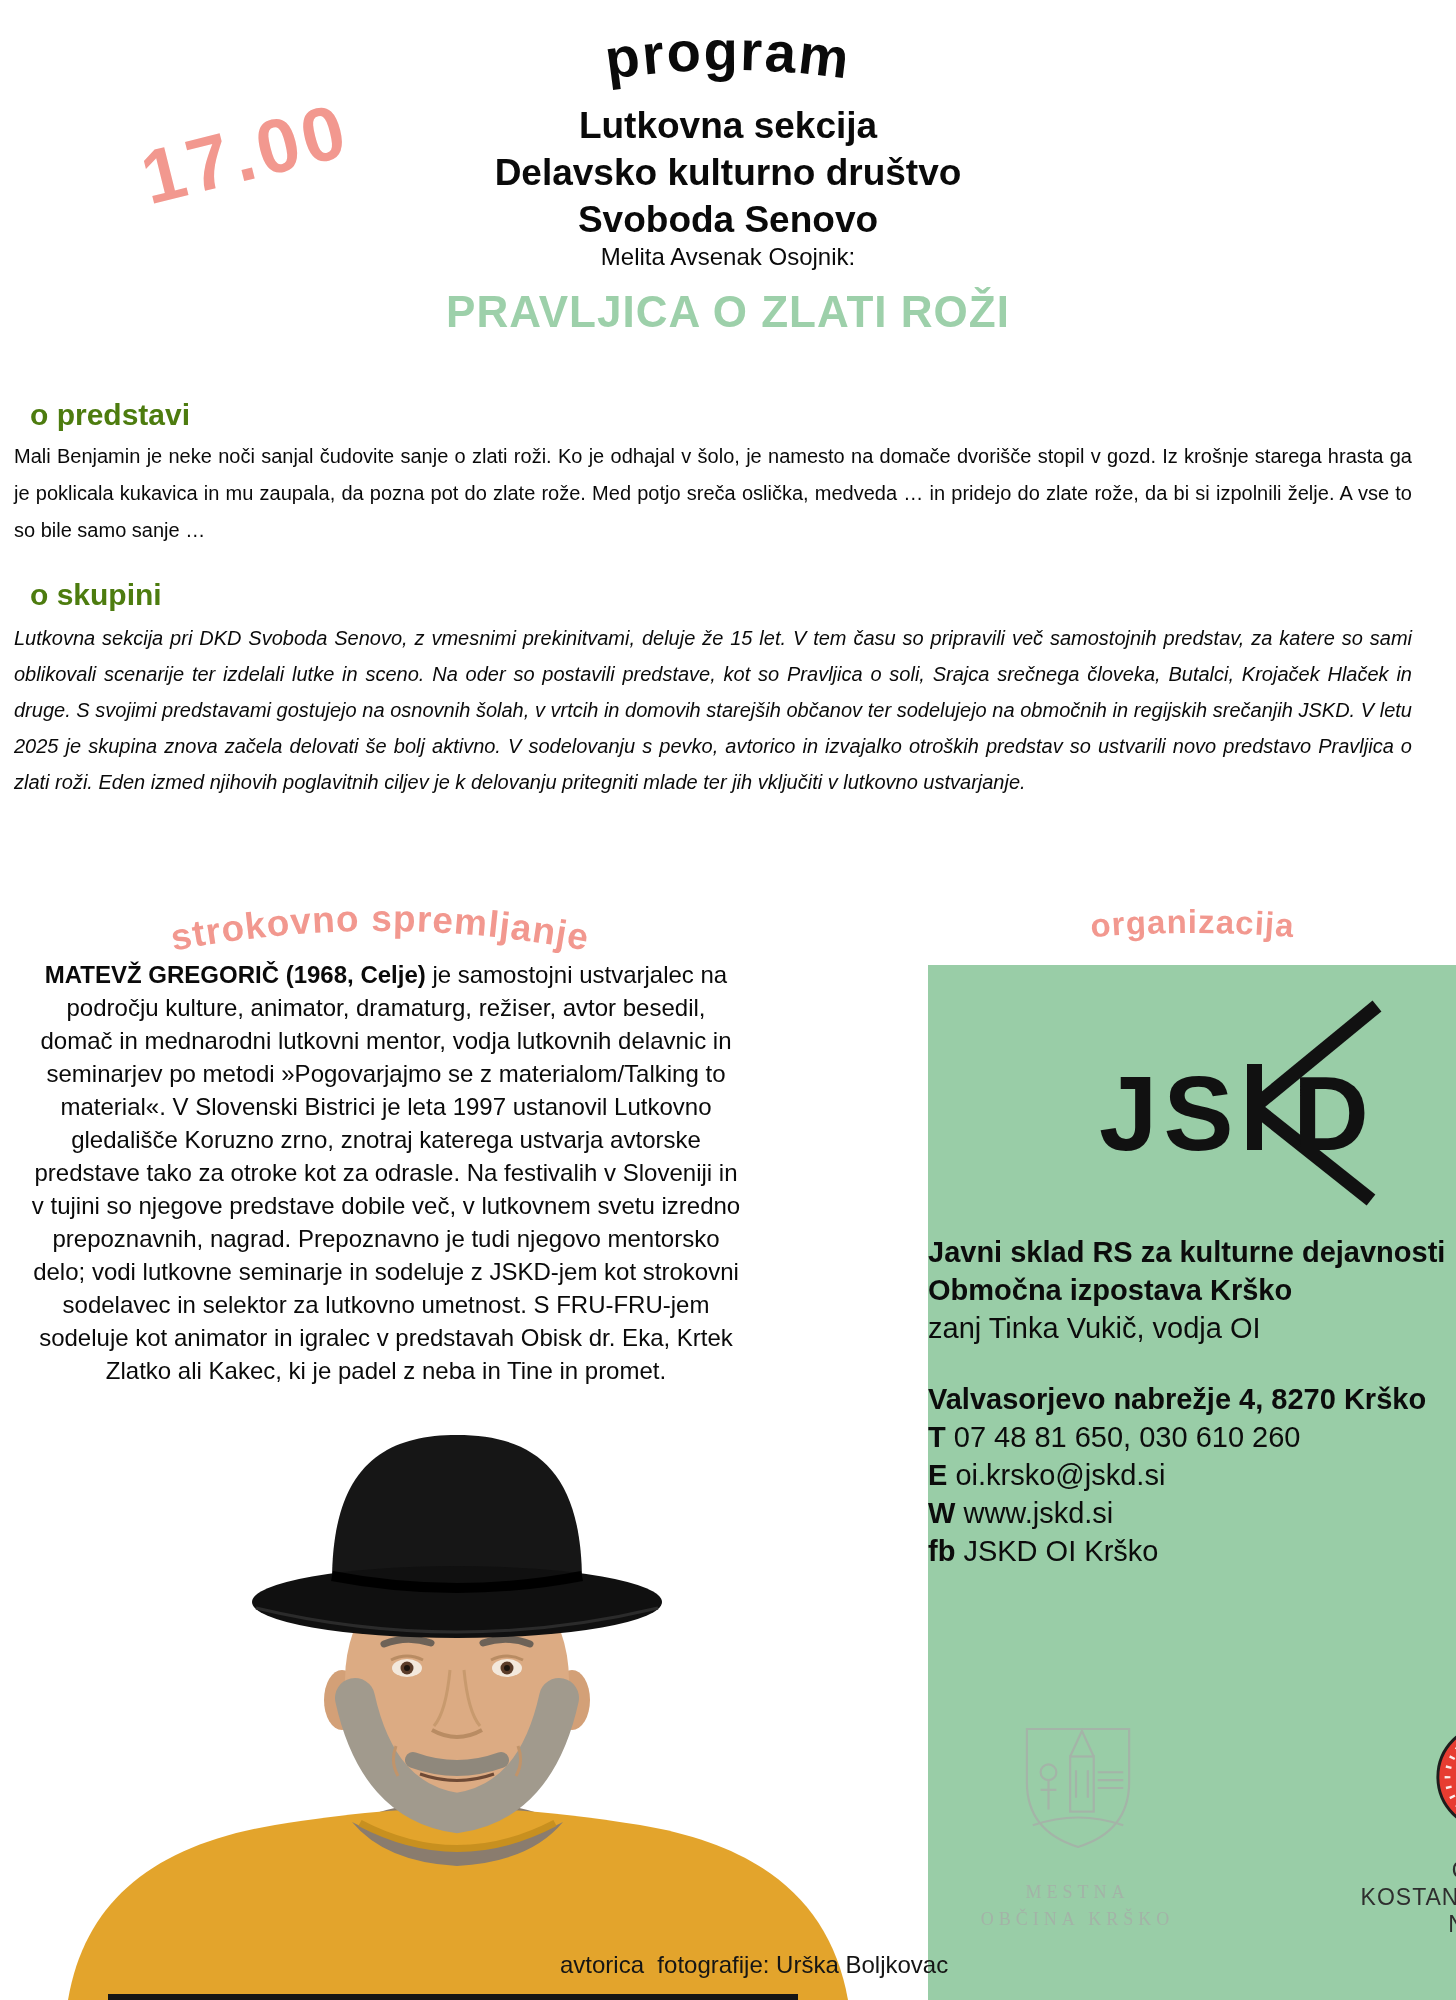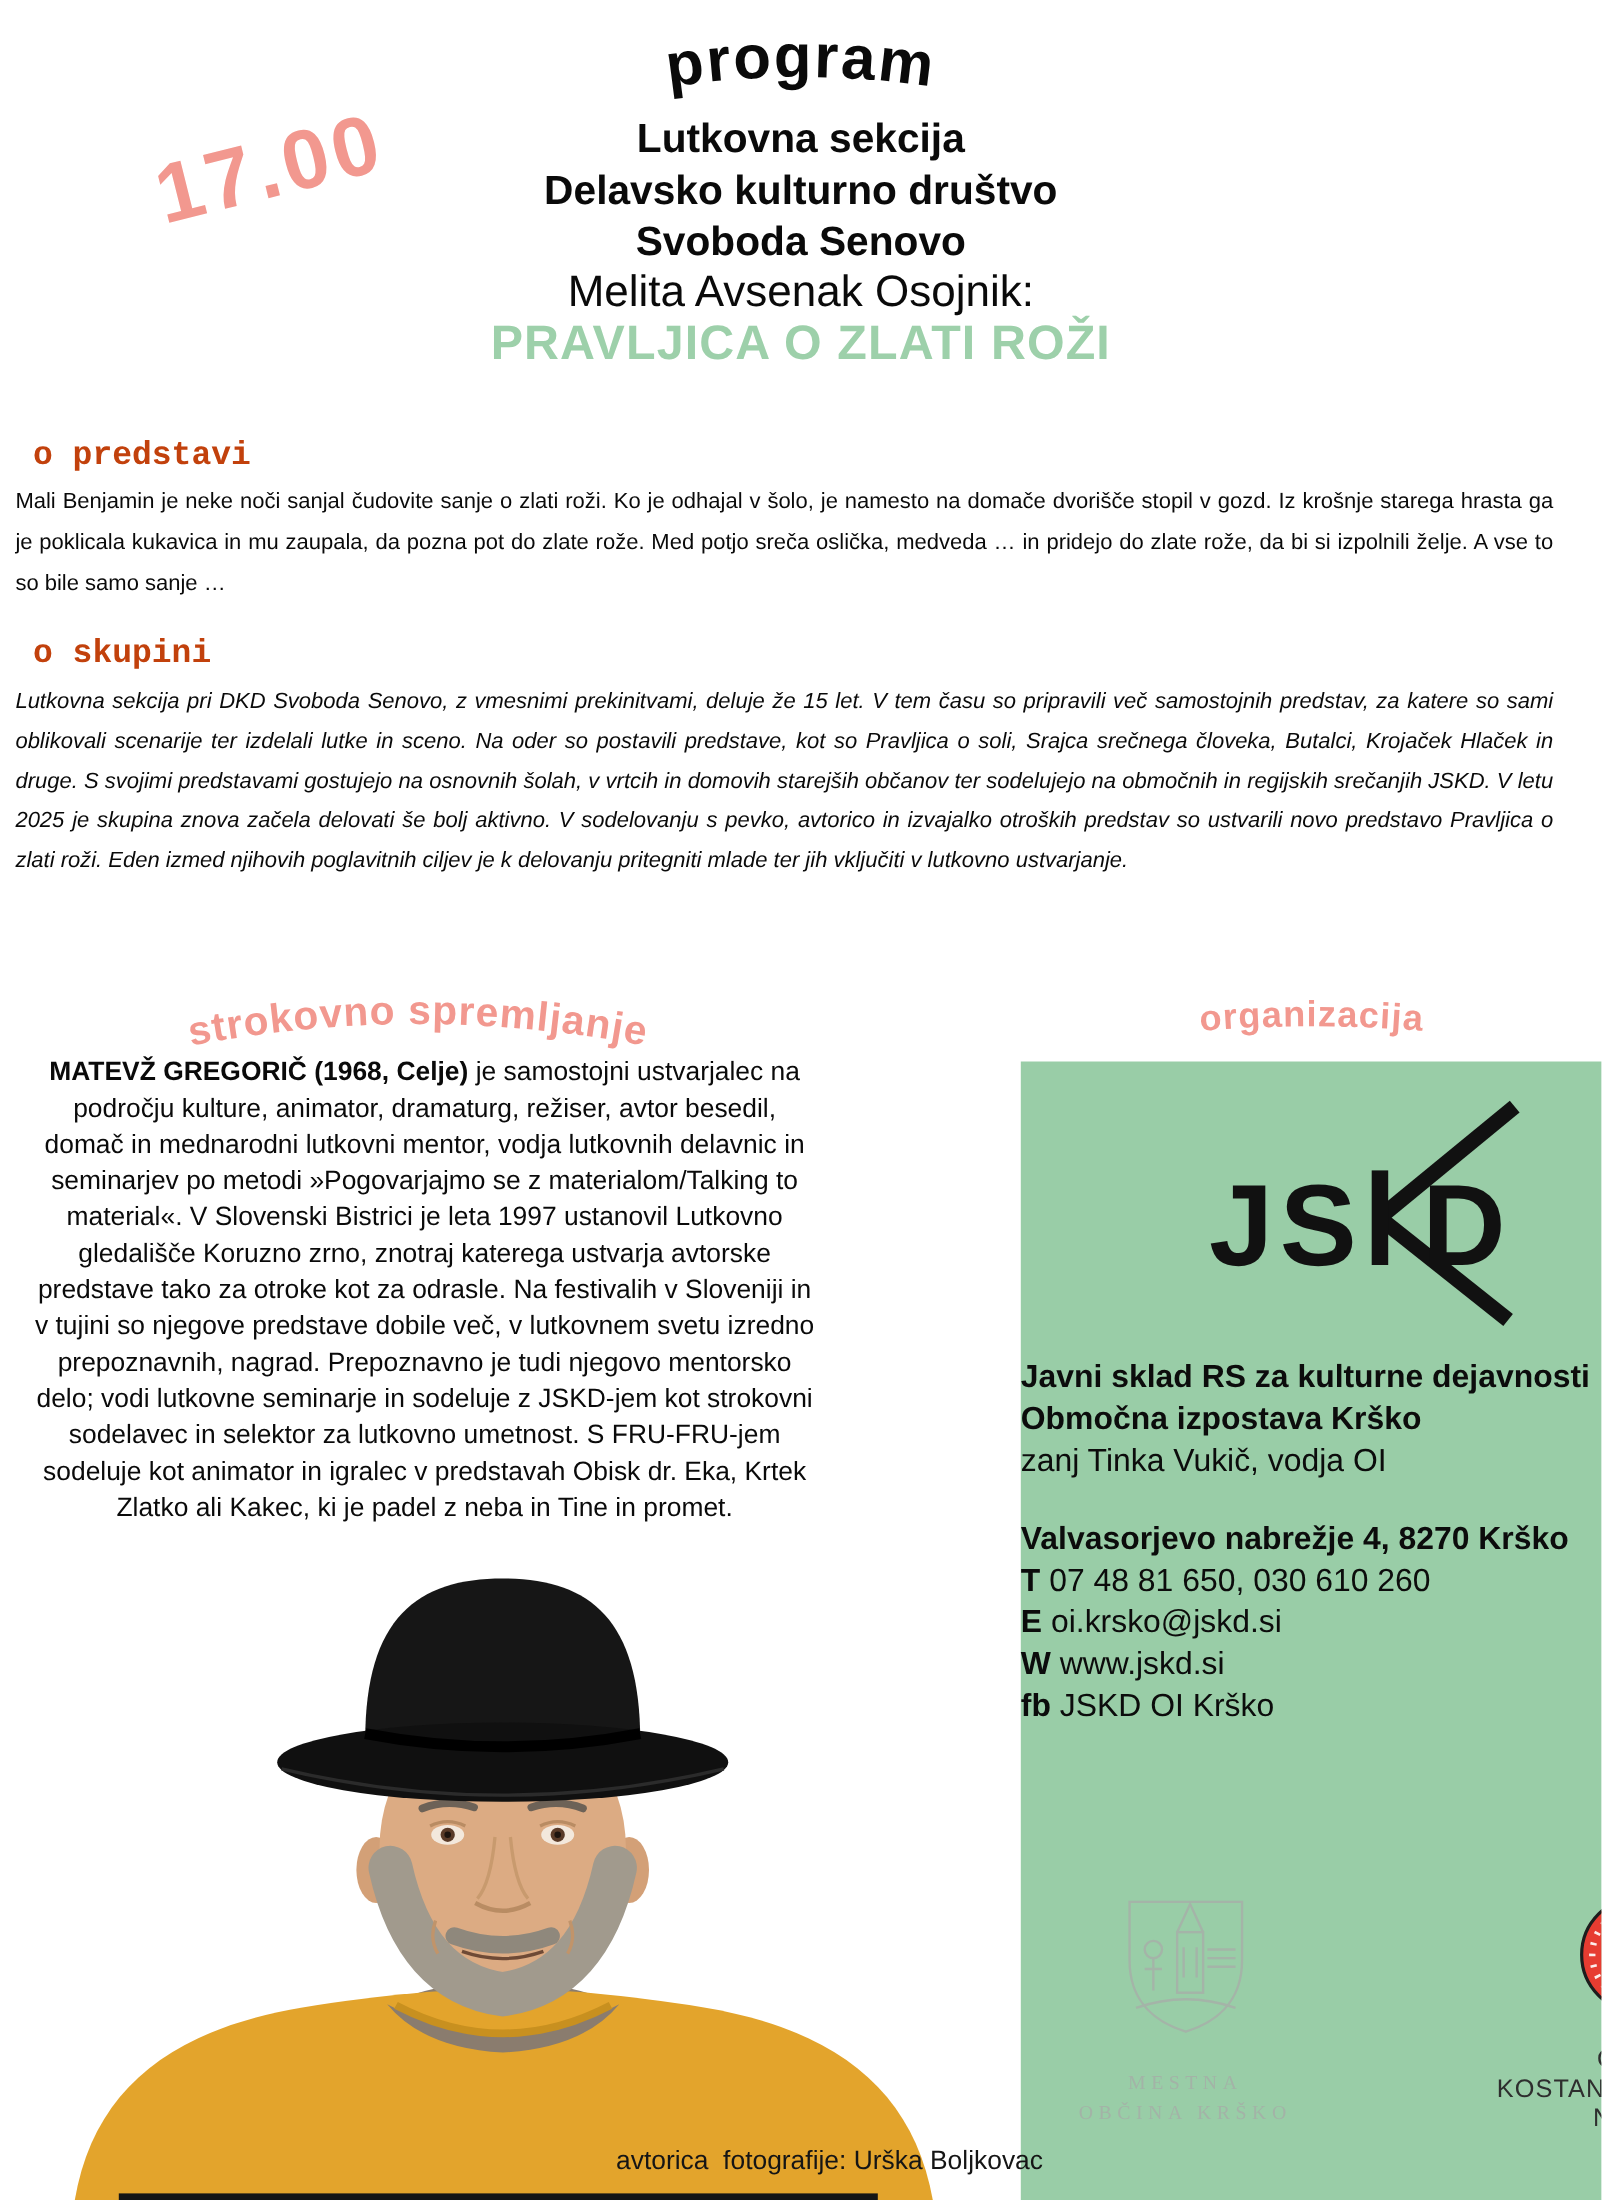--- a/index.html
+++ b/index.html
@@ -7,25 +7,25 @@
         font-family:"Liberation Sans",sans-serif;color:#0a0a0a;margin:0 auto;}
   .abs{position:absolute;}
   .centered{left:0;right:0;text-align:center;}
 
   
   .arc-svg{overflow:visible;}
   .arc-text{font-family:"Liberation Sans",sans-serif;font-weight:bold;}
   .time{left:140px;top:110px;font-size:76px;font-weight:bold;color:#f2988f;
         transform:rotate(-14deg);letter-spacing:4px;}
   .grp-line{font-size:37px;font-weight:bold;line-height:47px;}
-  .author{top:243px;font-size:40px;font-weight:normal;}
+  .author{top:243px;font-size:24px;font-weight:normal;}
   .show-title{top:287px;font-size:44px;font-weight:bold;color:#9dd0aa;letter-spacing:1px;}
 
   
-  .sec-head{left:30px;color:#c2410c;font-size:30px;font-weight:600;font-family:Liberation Mono, monospace;}
+  .sec-head{left:30px;color:#4d7c0f;font-size:30px;font-weight:600;}
   .body-par{left:14px;width:1398px;font-size:20px;line-height:37px;text-align:justify;color:#0a0a0a;}
   .italic{font-style:italic;}
 
   
   .expert-par{left:28px;top:958px;width:716px;font-size:24px;line-height:33px;text-align:center;}
   .expert-par b{white-space:normal;}
 
   
   .green-box{left:928px;top:965px;width:636px;height:1035px;background:#99cda7;}
   .jskd-wrap{position:absolute;top:35px;left:0;right:0;display:flex;justify-content:center;}

